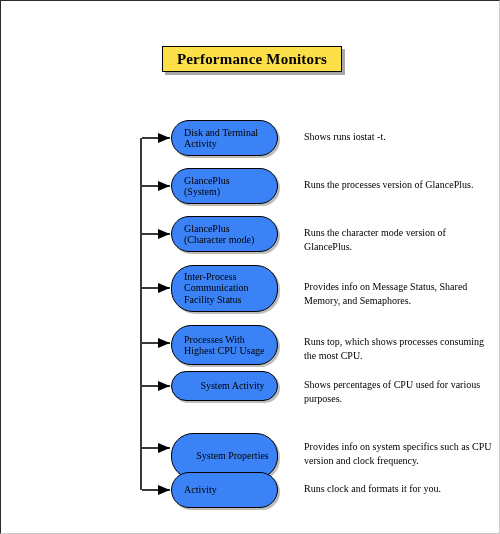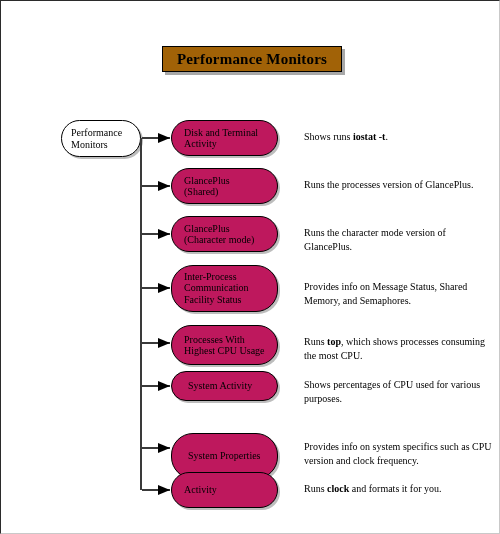--- a/index.html
+++ b/index.html
@@ -25,21 +25,21 @@
     overflow: hidden;
   }
 
   
   .title-box {
     position: absolute;
     left: 161px;
     top: 45px;
     width: 180px;
     height: 26px;
-    background: #a16207;
+    background: #fde047;
     border: 1px solid #000000;
     box-shadow: 3px 3px 0 0 #a8a8a8;
     box-sizing: border-box;
     display: flex;
     align-items: center;
     justify-content: center;
   }
   .title-text {
     font-size: 15px;
     font-weight: bold;
@@ -108,87 +108,83 @@
     border-top: 5px solid transparent;
     border-bottom: 5px solid transparent;
     border-left: 12px solid #000000;
   }
 
   .node {
     position: absolute;
     left: 170px;
     border: 1px solid #000000;
     border-radius: 22px;
-    background: #be185d;
+    background: #3b82f6;
     box-shadow: 2px 2px 0 0 #bdbdbd;
     box-sizing: border-box;
     display: flex;
     flex-direction: column;
     justify-content: center;
     width: 107px;
     line-height: 1.15;
   }
   .node span {
     font-size: 10px;
     color: #000000;
     white-space: nowrap;
     display: block;
     text-align: left;
     padding-left: 12px;
     box-sizing: border-box;
   }
   .node.centered span {
-    text-align: left;
+    text-align: center;
     padding-left: 16px;
   }
 
   .desc {
     position: absolute;
     left: 303px;
     width: 192px;
     font-size: 10px;
     color: #000000;
     line-height: 1.35;
   }
   .desc b {
-    font-weight: bold;
+    font-weight: normal;
   }
 </style>
 </head>
 <body>
 
 <div class="page">
 
   <div class="title-box">
     <span class="title-text">Performance Monitors</span>
   </div>
 
-  <div class="source-node">
-    <span>Performance</span>
-    <span>Monitors</span>
-  </div>
 
   <div class="trunk" id="trunk" style="top: 137px; height: 352px;"></div>
 
   <div id="rows-container">
       <div class="row">
         <div class="connector" style="top: 136px;"></div>
         <div class="arrowhead" style="top: 132px;"></div>
         <div class="node" style="top: 119px; height: 36px;">
           <span>Disk and Terminal</span>
           <span>Activity</span>
         </div>
         <div class="desc" style="top: 129px;"><span>Shows runs </span><b>iostat -t</b><span>.</span></div>
       </div>
       <div class="row">
         <div class="connector" style="top: 184px;"></div>
         <div class="arrowhead" style="top: 180px;"></div>
         <div class="node" style="top: 167px; height: 36px;">
           <span>GlancePlus</span>
-          <span>(Shared)</span>
+          <span>(System)</span>
         </div>
         <div class="desc" style="top: 177px;"><span>Runs the processes version of GlancePlus.</span></div>
       </div>
       <div class="row">
         <div class="connector" style="top: 232px;"></div>
         <div class="arrowhead" style="top: 228px;"></div>
         <div class="node" style="top: 215px; height: 36px;">
           <span>GlancePlus</span>
           <span>(Character mode)</span>
         </div>

